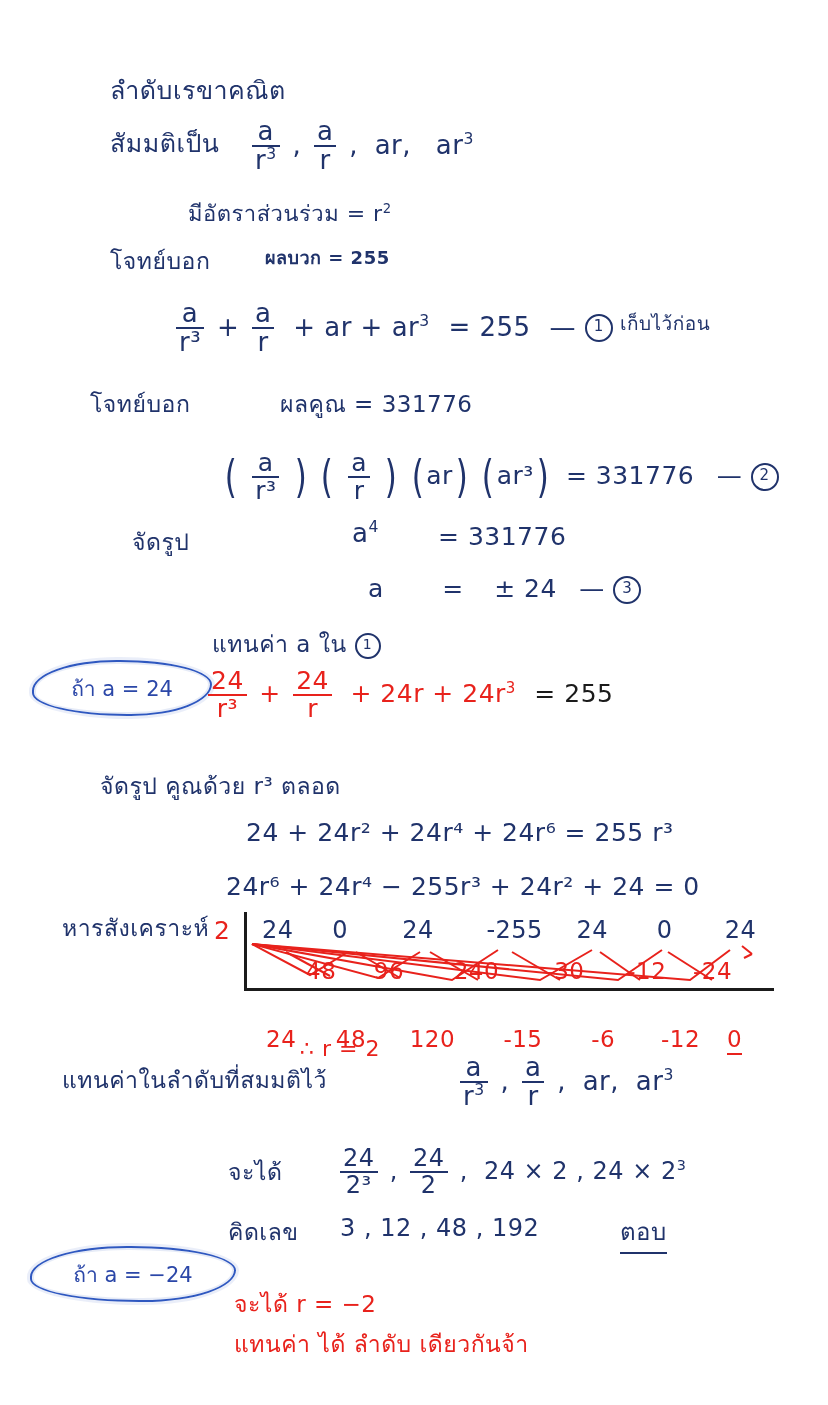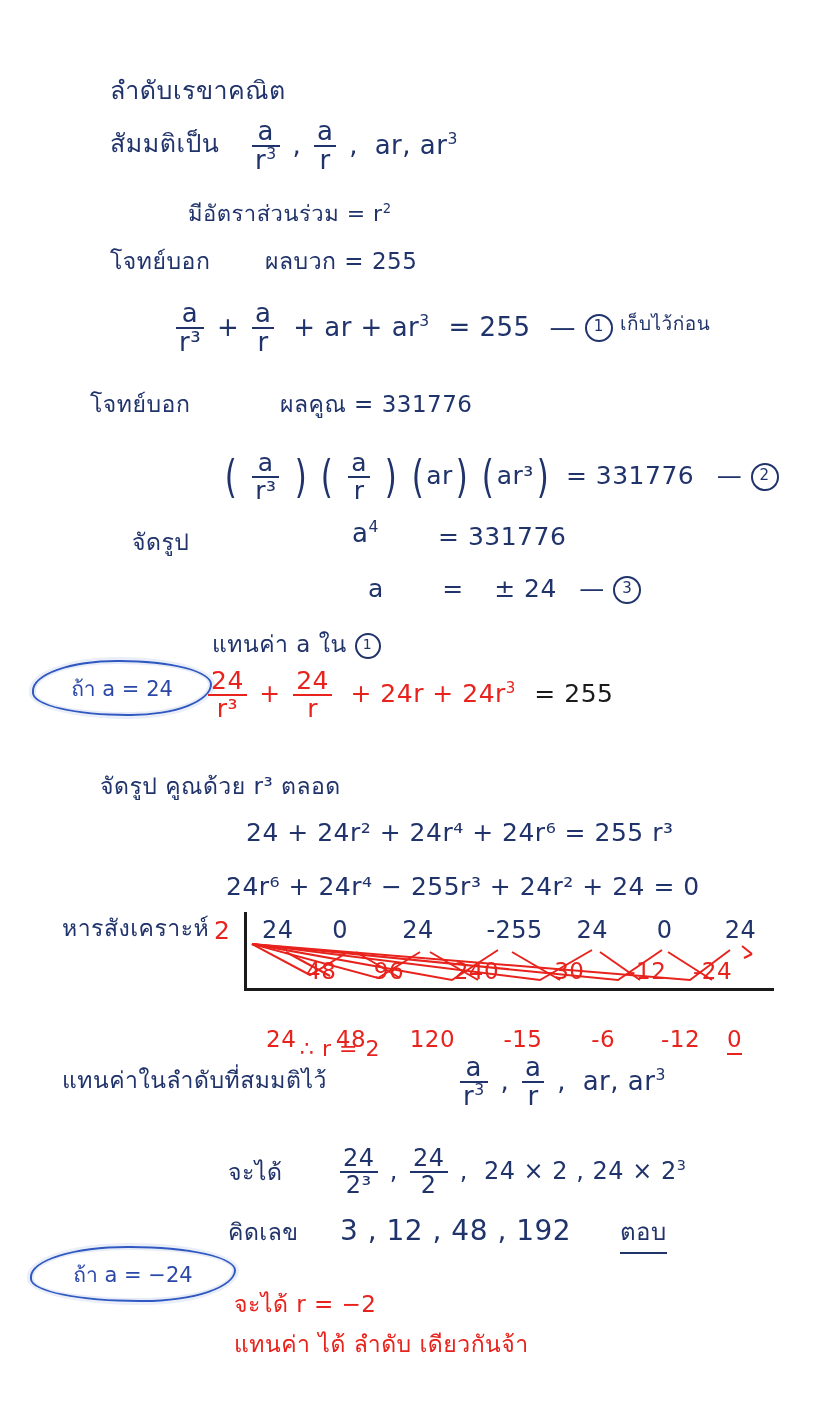--- a/index.html
+++ b/index.html
@@ -111,29 +111,29 @@
       <span class="num">a</span>
       <span class="den"><span>r</span><sup class="e">3</sup></span>
     </span>
     <span>,</span>
     <span class="frac">
       <span class="num">a</span>
       <span class="den">r</span>
     </span>
     <span>,</span>
     <span style="margin-left:8px">ar,</span>
-    <span style="margin-left:0"><span>ar</span><sup class="e">3</sup></span>
+    <span style="margin-left:16px"><span>ar</span><sup class="e">3</sup></span>
   </div>
 
   <div class="ln hand blue" style="left:140px; top:196px; font-size:22px;margin-left:48px;">
     <span>มีอัตราส่วนร่วม = r</span><sup class="e">2</sup>
   </div>
 
   <div class="ln hand blue" style="left:110px; top:243px; font-size:23px;">โจทย์บอก</div>
-  <div class="ln hand blue" style="left:265px; top:243px; font-size:23px;">ผลบวก = 255</div>
+  <div class="ln hand blue" style="left:265px; top:243px; font-size:18px;font-weight:bold;">ผลบวก = 255</div>
 
   <div class="ln hand blue" style="left:172px; top:300px; font-size:26px;">
     <span class="frac">
       <span class="num">a</span>
       <span class="den">r³</span>
     </span>
     <span>+</span>
     <span class="frac">
       <span class="num">a</span>
       <span class="den">r</span>
@@ -274,40 +274,40 @@
       <span class="num">a</span>
       <span class="den"><span>r</span><sup class="e">3</sup></span>
     </span>
     <span>,</span>
     <span class="frac">
       <span class="num">a</span>
       <span class="den">r</span>
     </span>
     <span>,</span>
     <span style="margin-left:8px">ar,</span>
-    <span style=""><span>ar</span><sup class="e">3</sup></span>
+    <span style="margin-left:8px"><span>ar</span><sup class="e">3</sup></span>
   </div>
 
   <div class="ln hand blue" style="left:228px; top:1154px; font-size:23px;">จะได้</div>
   <div class="ln hand blue" style="left:336px; top:1146px; font-size:24px;">
     <span class="frac">
       <span class="num">24</span>
       <span class="den">2³</span>
     </span>
     <span>,</span>
     <span class="frac">
       <span class="num">24</span>
       <span class="den">2</span>
     </span>
     <span>,</span>
     <span style="margin-left:8px"><span>24 × 2 ,  24 × 2</span><sup class="e">3</sup></span>
   </div>
 
   <div class="ln hand blue" style="left:228px; top:1214px; font-size:23px;">คิดเลข</div>
-  <div class="ln hand blue" style="left:340px; top:1214px; font-size:28px;">3 ,  12 ,  48 , 192</div>
+  <div class="ln hand blue" style="left:340px; top:1214px; font-size:24px;">3 ,  12 ,  48 , 192</div>
   <div class="ln hand blue underline2" style="left:620px; top:1212px; font-size:24px;text-align:center;">ตอบ</div>
 
   <div class="cloud" style="left:30px; top:1246px; width:186px; height:48px;">
     <span>ถ้า a = −24</span>
   </div>
 
   <div class="ln hand red" style="left:234px; top:1286px; font-size:23px;">จะได้  r = −2</div>
   <div class="ln hand red" style="left:234px; top:1326px; font-size:23px;">แทนค่า ได้ ลำดับ เดียวกันจ้า</div>
 
 </div>

